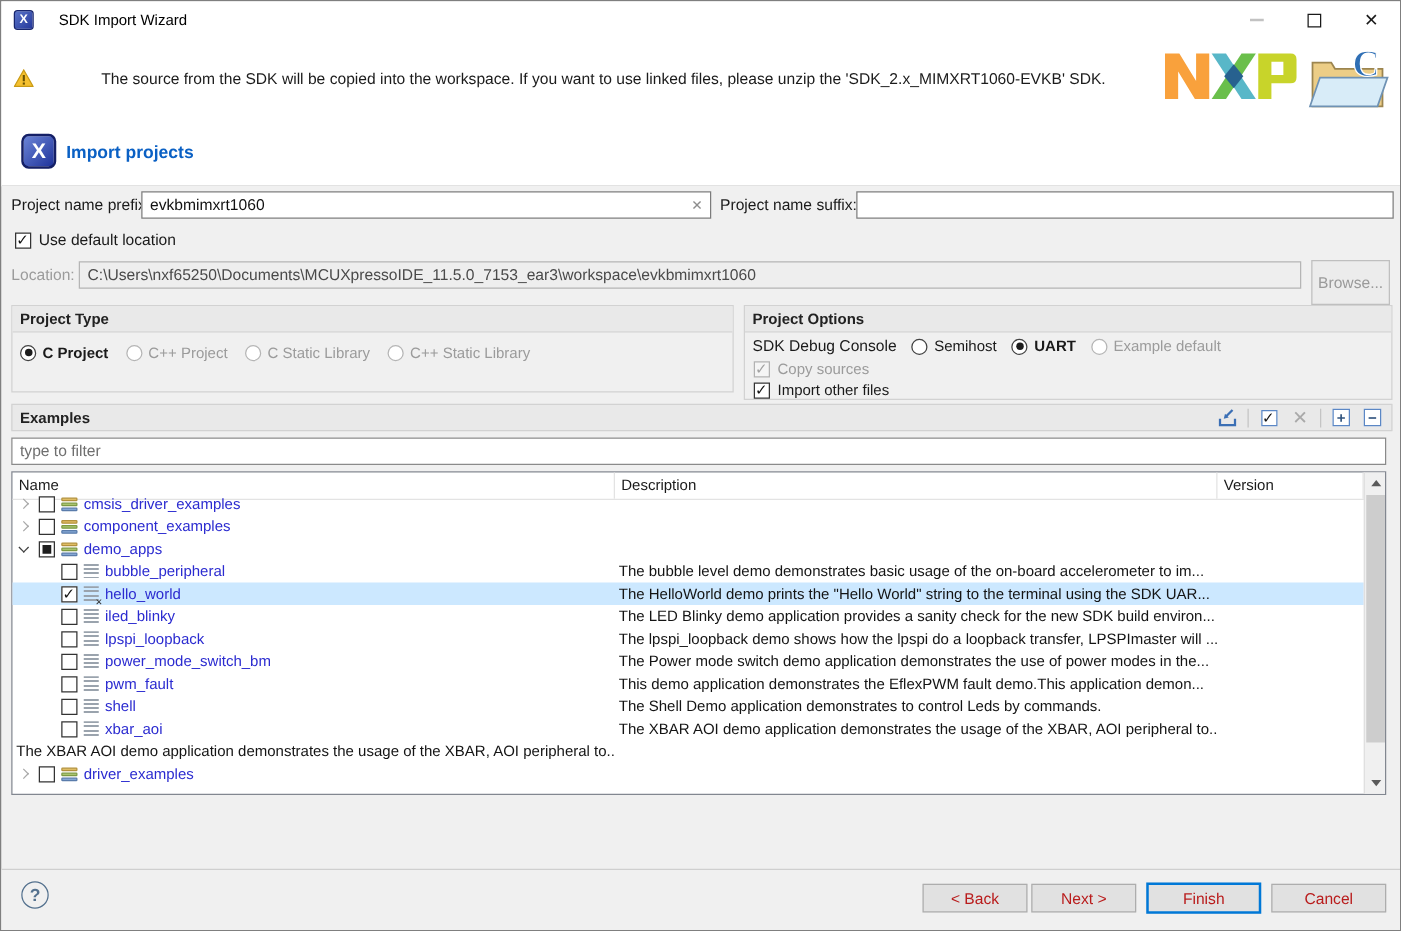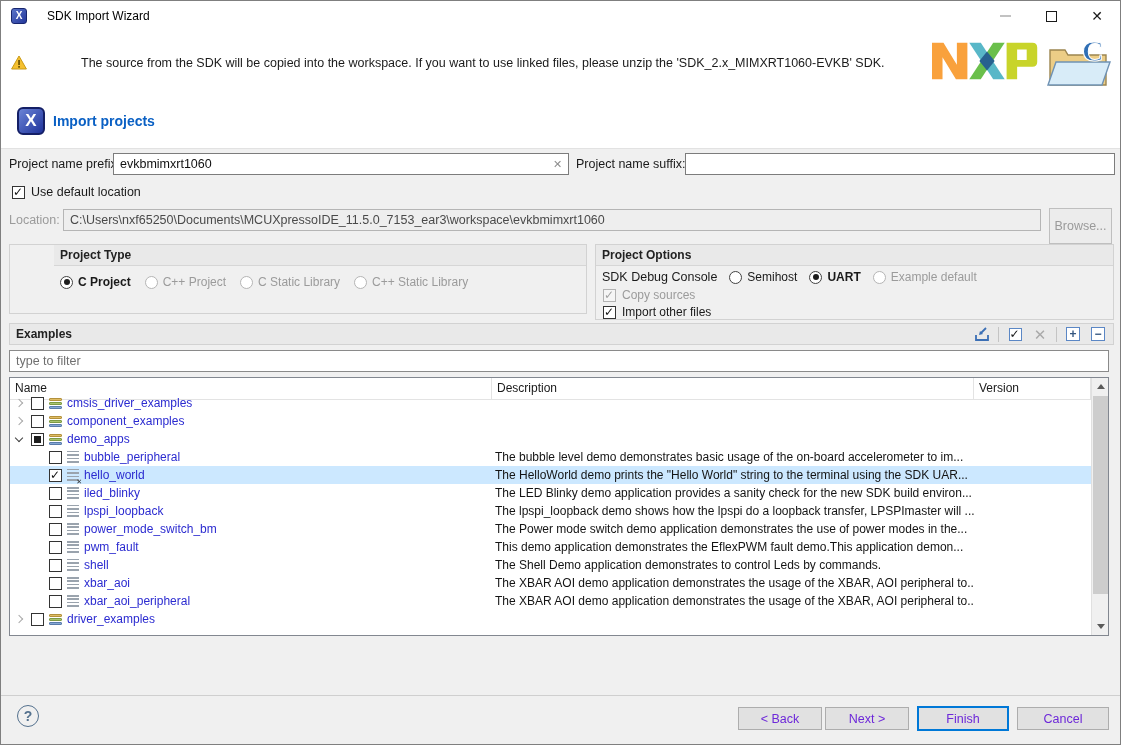--- a/index.html
+++ b/index.html
@@ -47,21 +47,21 @@
   .radio.dis { border-color:#b5b5b5; }
 
   .check-item { display:flex; align-items:center; gap:6px; }
   .radio-item { display:flex; align-items:center; gap:5px; }
 
   .group { position:absolute; border:1px solid #d2d2d2; background:#f0f0f0; }
   .group-head { height:21px; background:#e9e9e9; border-bottom:1px solid #d6d6d6; font-weight:bold;
       font-size:12px; color:#222; padding:3px 6px; display:flex; align-items:center; }
 
   .dis-text { color:#9b9b9b; }
-  .btn { position:absolute; background:#e1e1e1; border:1px solid #adadad; font-family:inherit; font-size:12.5px; color:#6d28d9;
+  .btn { position:absolute; background:#e1e1e1; border:1px solid #adadad; font-family:inherit; font-size:12.5px; color:#b91c1c;
       display:flex; align-items:center; justify-content:center; }
   .btn.disabled { color:#9a9a9a; background:#ececec; border-color:#bfbfbf; }
   .btn.default { border:2px solid #0078d7; }
 
   
   .filter-input { color:#444; }
   .filter-input::placeholder { color:#6f6f6f; opacity:1; }
 
   .table { position:absolute; left:8px; top:376px; width:1100px; height:259px; background:#fff; border:1px solid #828790; }
   .thead { display:flex; height:22px; border-bottom:1px solid #e3e3e3; }
@@ -168,21 +168,21 @@
 
   <div class="check-item" style="position:absolute; left:11px; top:184px;">
     <span class="cb on"></span>
     <span class="lbl" style="position:static;">Use default location</span>
   </div>
 
   <div class="lbl dis-text" style="left:8px; top:212px;">Location:</div>
   <input class="txt" style="left: 62px; top: 208px; width: 978px; background: rgb(238, 238, 238); border-color: rgb(181, 181, 181); color: rgb(74, 74, 74);" disabled="" value="C:\Users\nxf65250\Documents\MCUXpressoIDE_11.5.0_7153_ear3\workspace\evkbmimxrt1060">
   <button class="btn disabled" style="left:1048px; top:207px; width:63px; height:36px;" disabled="">Browse...</button>
 
-  <div class="group" style="left:8px; top:243px; width:578px; height:70px;padding-left:44px;">
+  <div class="group" style="left:8px; top:243px; width:578px; height:70px;">
     <div class="group-head">Project Type</div>
     <div style="display:flex; gap:14px; padding:9px 6px 0 6px;">
       <span class="radio-item">
         <span class="radio sel"></span>
         <span style="font-weight:bold;">C Project</span>
       </span>
       <span class="radio-item">
         <span class="radio dis"></span>
         <span class="dis-text">C++ Project</span>
       </span>
@@ -376,26 +376,20 @@
           <div class="cell-name">
             <span class="ind1"></span>
             <span class="cb "></span>
             <span class="ic-ex"></span>
             <span class="name-link">xbar_aoi</span>
           </div>
           <div class="cell-desc">The XBAR AOI demo application demonstrates the usage of the XBAR, AOI peripheral to...</div>
           <div class="cell-ver"></div>
         </div>
         <div class="tree-row">
-          <div class="cell-name">
-            <span class="ind1"></span>
-            <span class="cb "></span>
-            <span class="ic-ex"></span>
-            <span class="name-link">xbar_aoi_peripheral</span>
-          </div>
           <div class="cell-desc">The XBAR AOI demo application demonstrates the usage of the XBAR, AOI peripheral to...</div>
           <div class="cell-ver"></div>
         </div>
         <div class="tree-row">
           <div class="cell-name">
             <span class="chev"></span>
             <span class="cb "></span>
             <span class="ic-cat">
               <i></i>
               <i></i>

